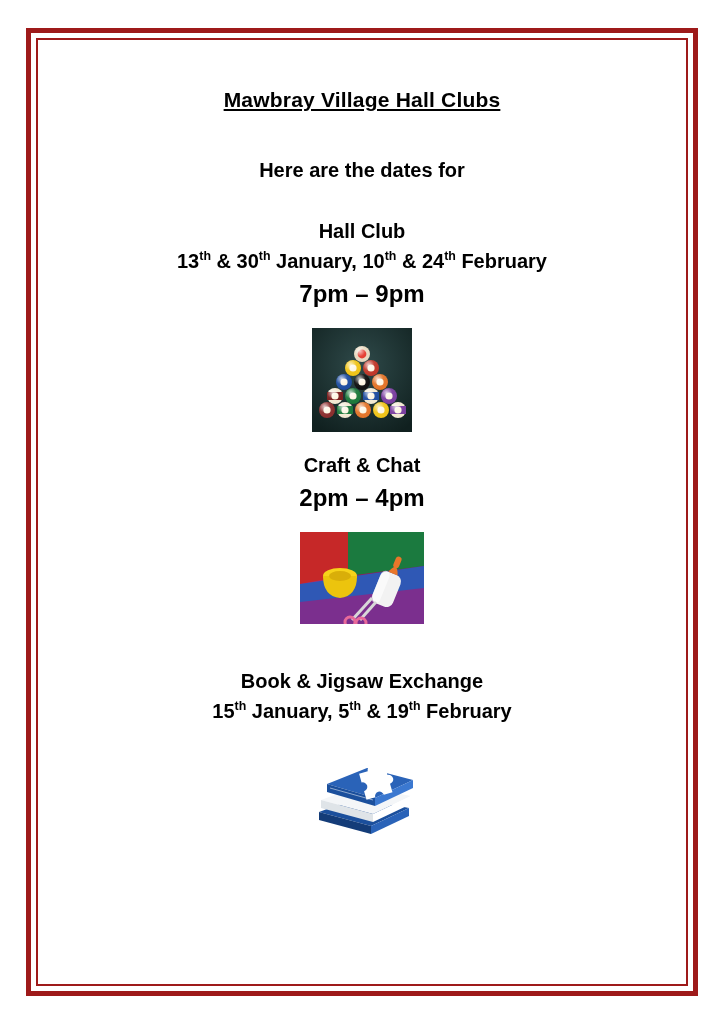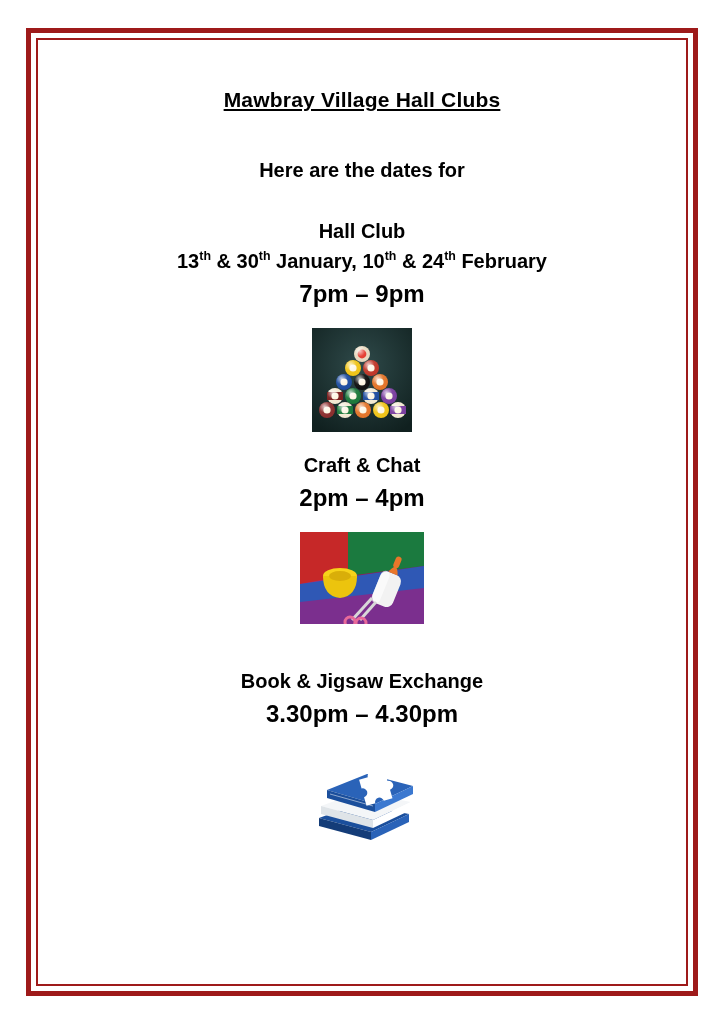--- a/index.html
+++ b/index.html
@@ -259,21 +259,23 @@
           <line x1="52" y1="88" x2="72" y2="66"></line>
           <line x1="60" y1="88" x2="76" y2="70"></line>
         </g>
         <circle cx="50" cy="90" r="5" fill="none" stroke="#e86a9a" stroke-width="3"></circle>
         <circle cx="61" cy="91" r="5" fill="none" stroke="#e86a9a" stroke-width="3"></circle>
       </svg>
     </div>
 
     <div class="club-block" id="block-book">
       <div class="club-name">Book &amp; Jigsaw Exchange</div>
-      <div class="club-time">3.30pm – 4.30pm</div>
+      <div class="club-dates">
+        <span>15</span><sup>th</sup><span> January, </span><span>5</span><sup>th</sup><span> &amp; </span><span>19</span><sup>th</sup><span> February</span>
+      </div>
 
       <svg class="img-wrap book-img" viewBox="0 0 130 100">
 
         <path d="M22 70 L60 56 L112 66 L74 84 Z" fill="#1b4f9c"></path>
         <path d="M22 70 L74 84 L74 92 L22 78 Z" fill="#143c78"></path>
         <path d="M74 84 L112 66 L112 74 L74 92 Z" fill="#2a63b8"></path>
 
         <path d="M24 58 L62 44 L114 54 L76 72 Z" fill="#f4f6f8"></path>
         <path d="M24 58 L76 72 L76 80 L24 66 Z" fill="#dfe4e8"></path>
         <path d="M76 72 L114 54 L114 62 L76 80 Z" fill="#ffffff"></path>

